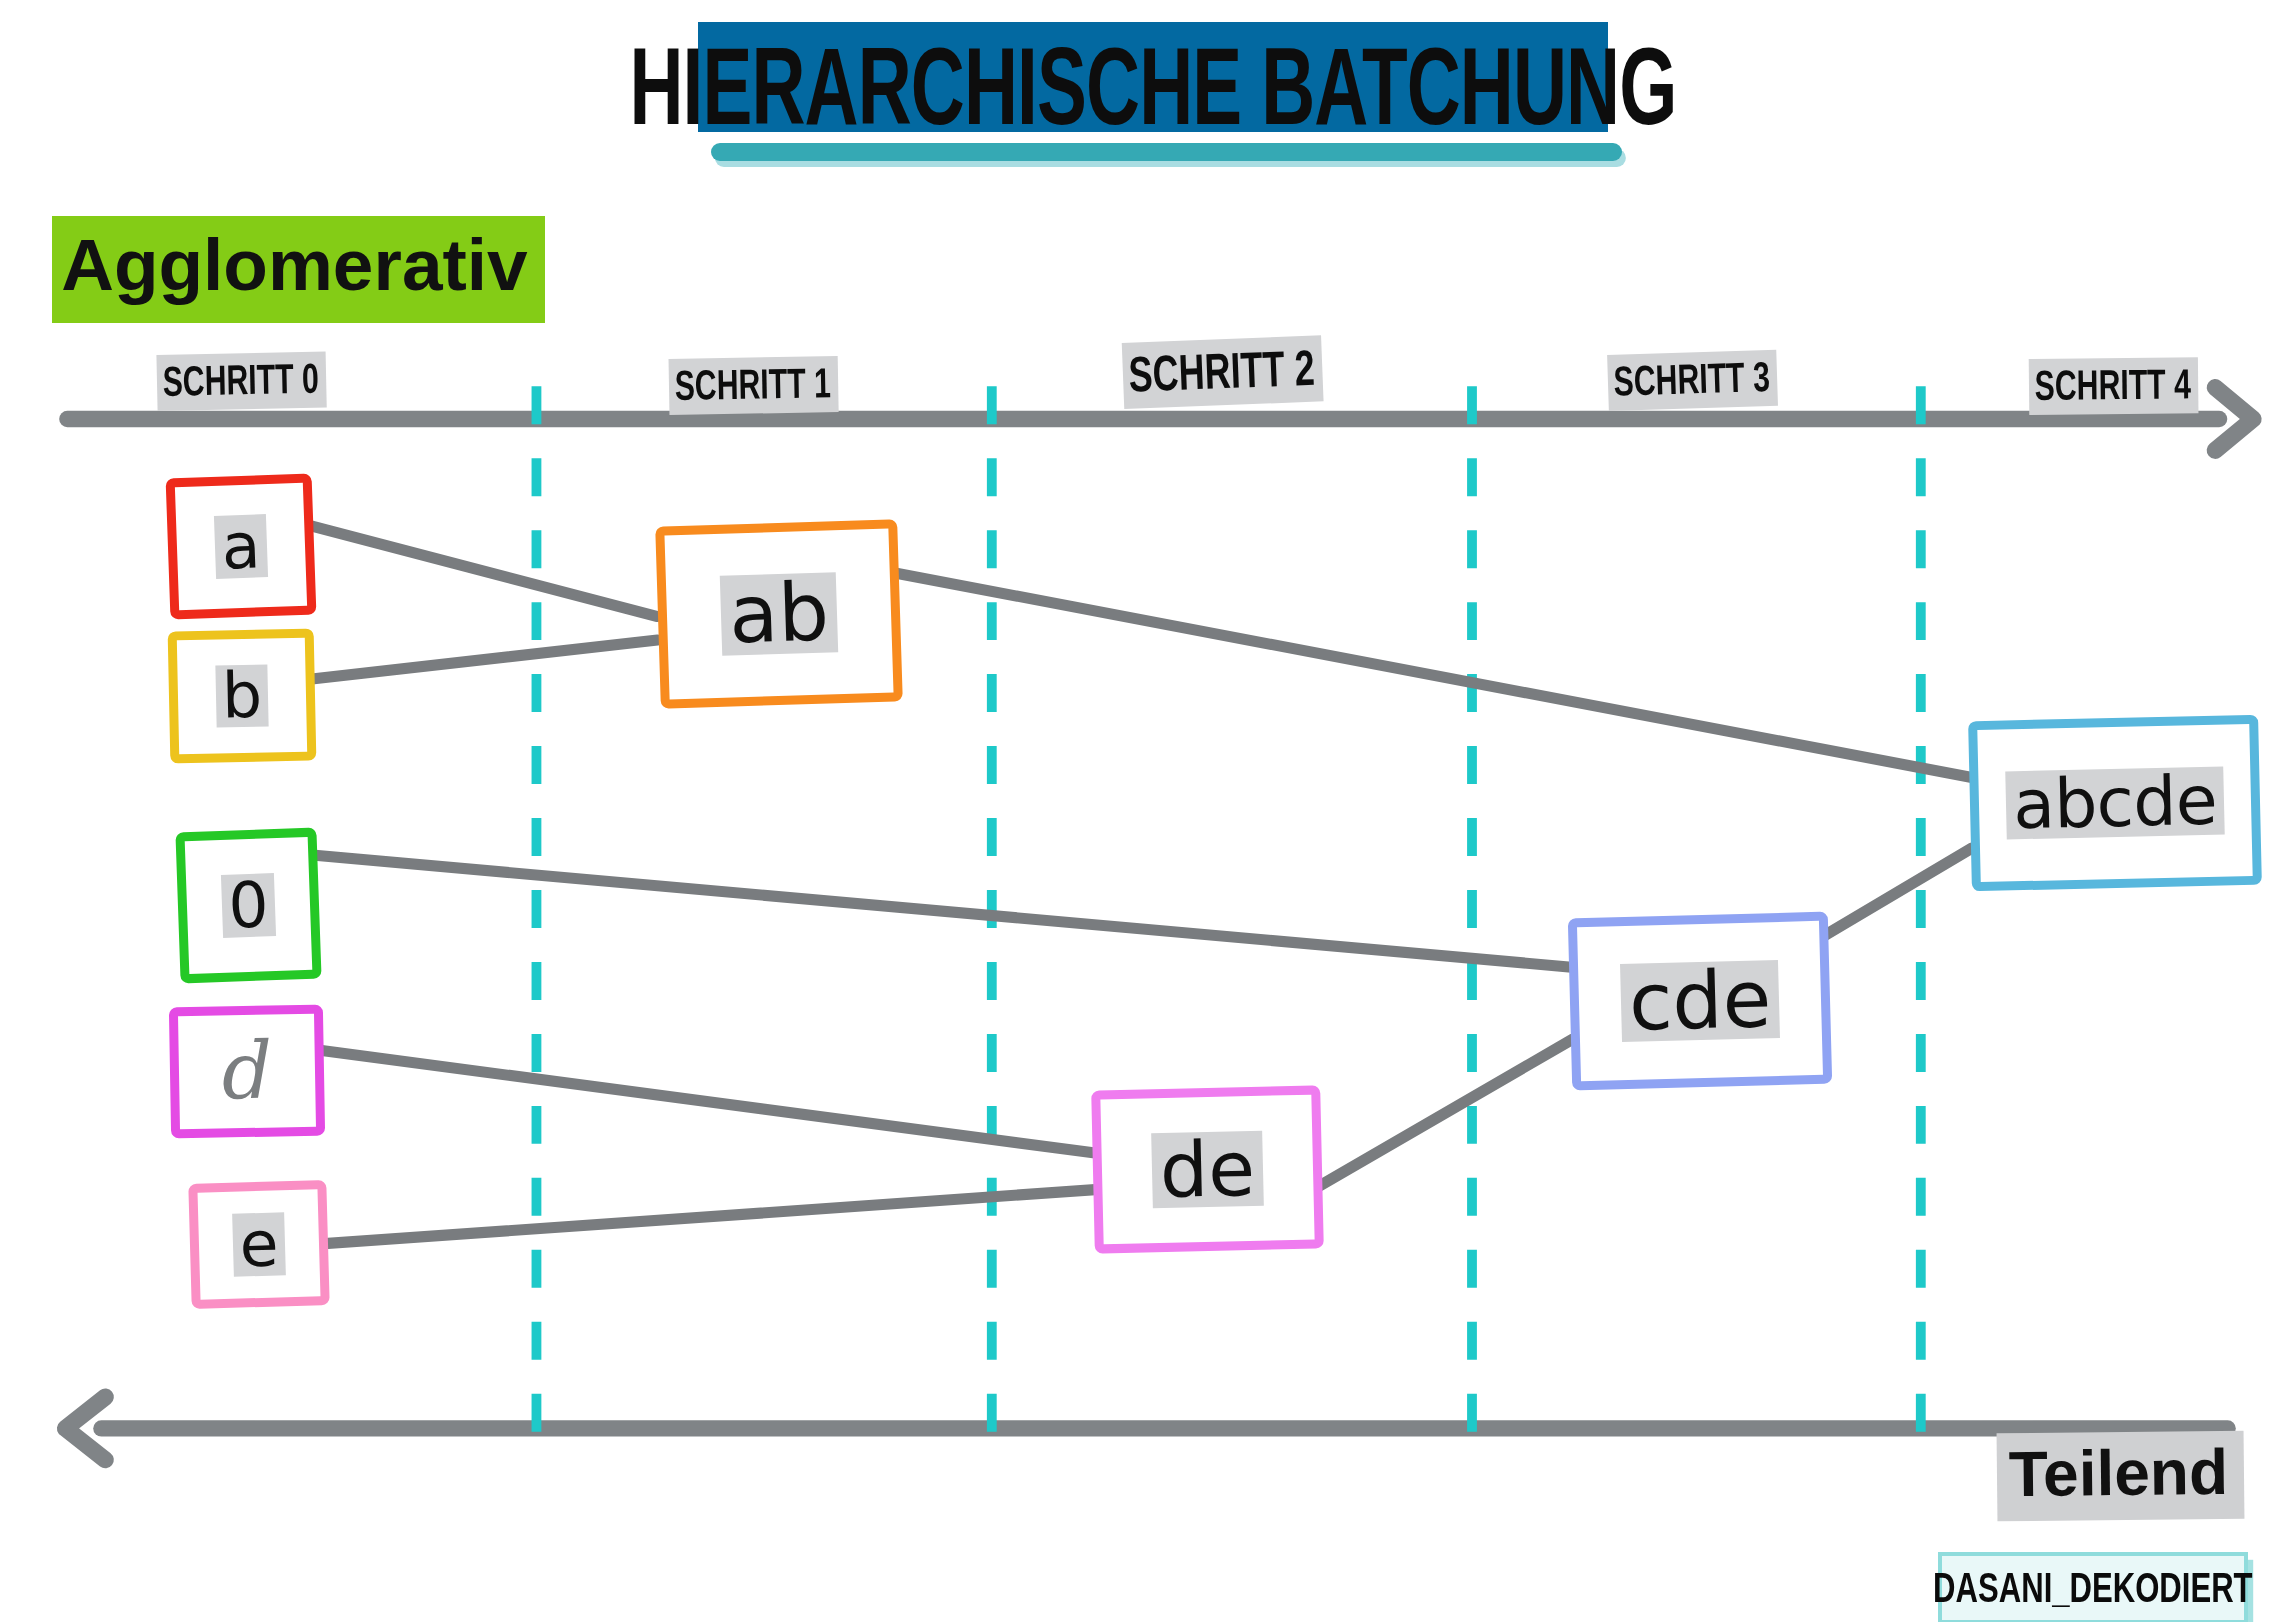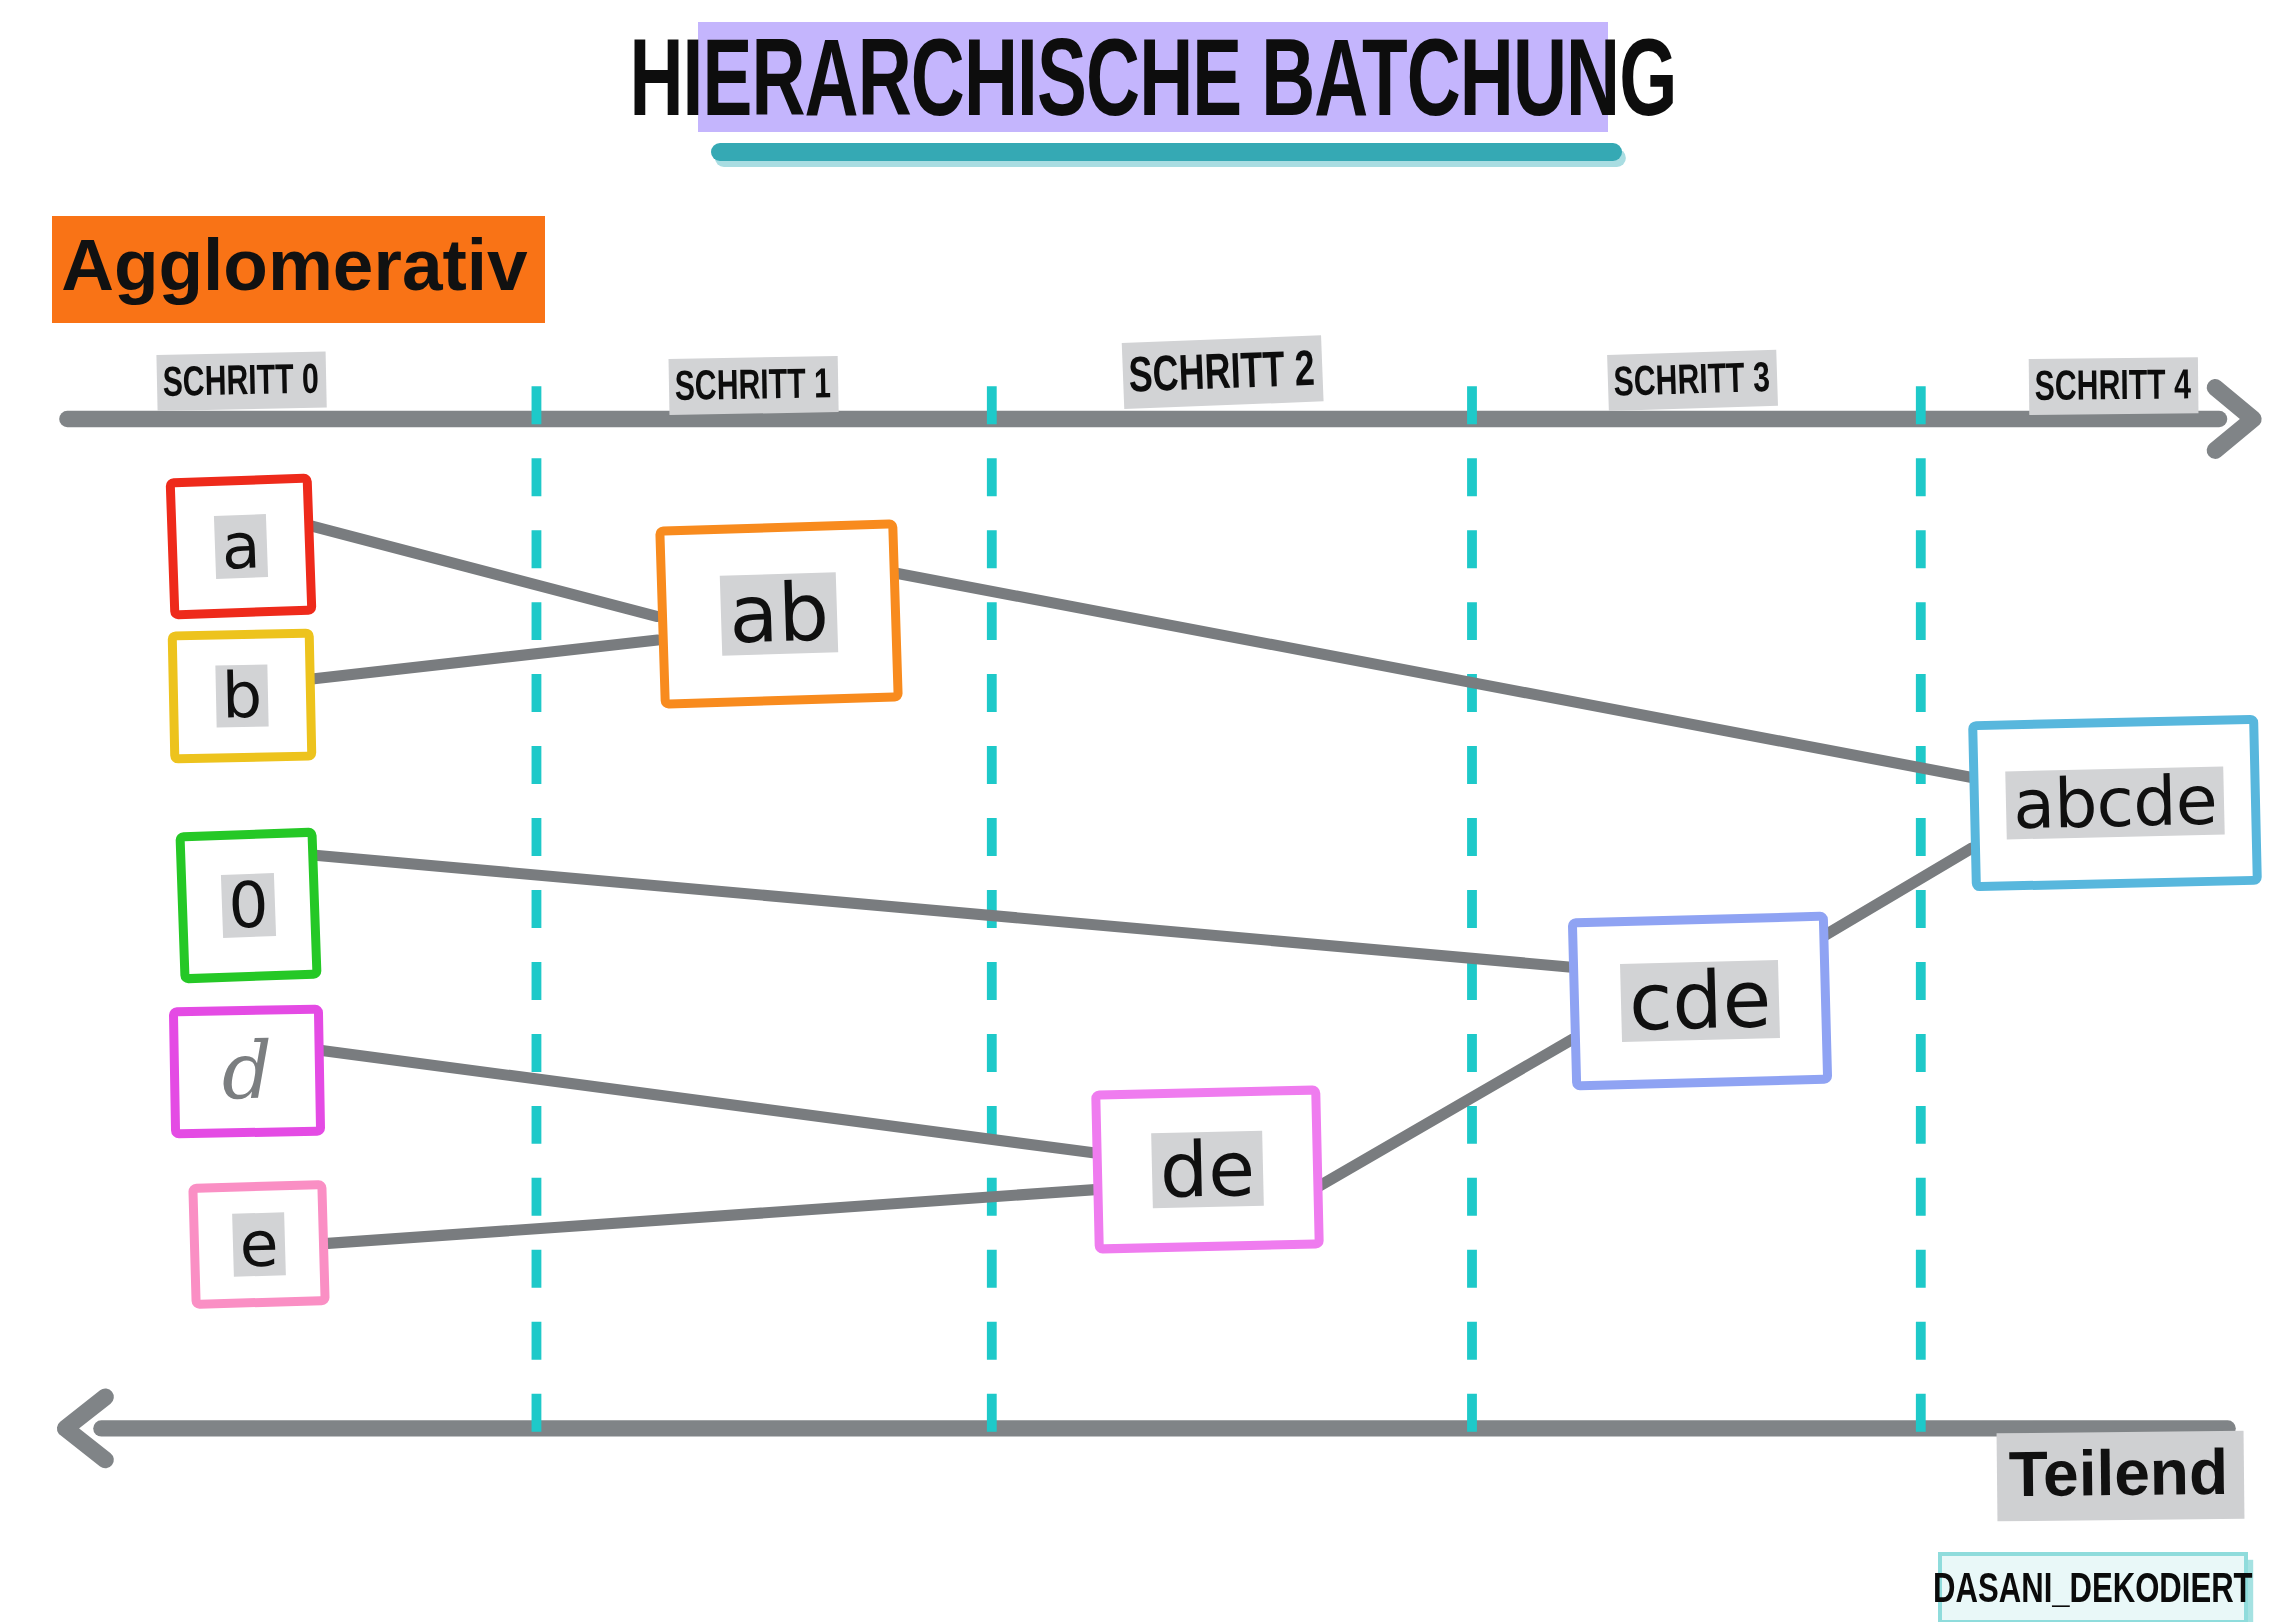--- a/index.html
+++ b/index.html
@@ -4,30 +4,30 @@
 <style>
   html,body{margin:0;padding:0;background:#ffffff;}
   body{width:2295px;height:1623px;position:relative;overflow:hidden;
        font-family:"DejaVu Sans",sans-serif;}
   .abs{position:absolute;}
   #diagram-svg{position:absolute;left:0;top:0;width:2295px;height:1623px;z-index:1;}
   #nodes-layer{position:absolute;left:0;top:0;width:2295px;height:1623px;z-index:2;}
   #text-layer{position:absolute;left:0;top:0;width:2295px;height:1623px;z-index:3;}
 
   
-  .title-block{left:698px;top:21.6px;width:910px;height:110px;background:#c4b5fd;
-    display:flex;align-items:center;justify-content:center;}
+  .title-block{left:698px;top:21.6px;width:910px;height:110px;background:#0369a1;
+    display:flex;justify-content:center;}
   .title-text{display:inline-block;font-family:"Liberation Sans",sans-serif;
     font-weight:bold;font-size:110px;letter-spacing:-1.3px;color:#0d0d0d;
     transform:scaleX(0.68);white-space:nowrap;}
   .title-underline{left:711px;top:143px;width:911px;height:17.7px;border-radius:9.2px;
     background:#35a9b4;box-shadow:3.9px 5.9px 0 0 #a9dde2;}
 
   
-  .agglomerativ{left:52px;top:216px;padding:6.5px 17px 17px 9.2px;background:#f97316;
+  .agglomerativ{left:52px;top:216px;padding:6.5px 17px 17px 9.2px;background:#84cc16;
     font-family:"Liberation Sans",sans-serif;font-weight:bold;font-size:73px;color:#111;}
   .teilend{left:1997px;top:1432px;padding:3.9px 15.7px 10.5px 11.8px;background:#cfd0d2;
     font-family:"Liberation Sans",sans-serif;font-weight:bold;font-size:64px;color:#111;
     transform:rotate(-0.6deg);}
 
   
   .step-label{position:absolute;background:#d2d3d5;padding:2.6px 10.5px 5.2px 7.9px;
     font-family:"Liberation Sans",sans-serif;font-weight:bold;color:#0d0d0d;
     white-space:nowrap;transform-origin:left center;}
   .s0{left:157px;top:355px;font-size:42px;transform:rotate(-1.2deg) scaleX(0.72);}

